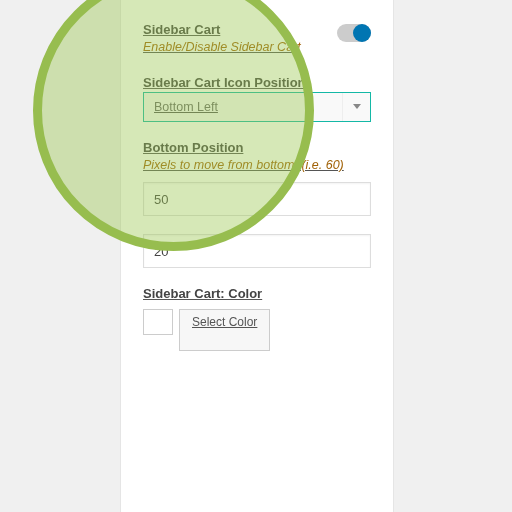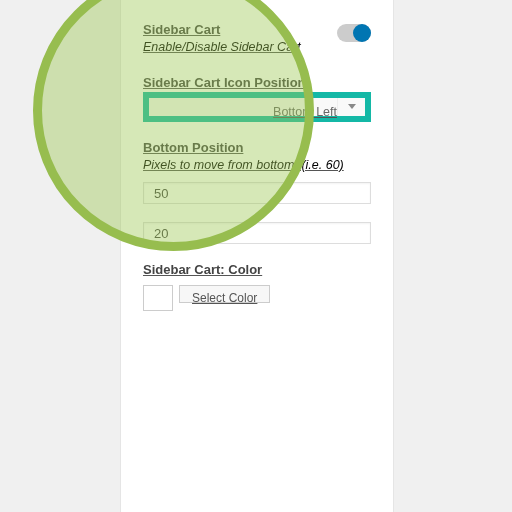--- a/index.html
+++ b/index.html
@@ -26,21 +26,21 @@
   }
   .field { margin-bottom: 18px; position: relative; }
   .label {
     font-weight: 600;
     color: #444;
     font-size: 13px;
     margin-bottom: 2px;
   }
   .desc {
     font-style: italic;
-    color: #000000;
+    color: #a16207;
     font-size: 12.5px;
     margin-bottom: 8px;
     line-height: 1.4;
   }
   .toggle {
     position: absolute;
     right: 0;
     top: 2px;
     width: 34px;
     height: 18px;
@@ -53,66 +53,65 @@
     top: 0;
     right: 0;
     width: 18px;
     height: 18px;
     background: #0075b2;
     border-radius: 50%;
   }
   .select {
     width: 100%;
     height: 30px;
-    border: 6px solid #14b8a6;
+    border: 1px solid #14b8a6;
     background: #f9f9f9;
     font-size: 12.5px;
     color: #666;
     padding: 0 28px 0 10px;
     position: relative;
     line-height: 28px;
     cursor: pointer;
-    text-align: right;
   }
   .select-caret {
     position: absolute;
     right: 0;
     top: 0;
     width: 28px;
     height: 100%;
     display: flex;
     align-items: center;
     justify-content: center;
     border-left: 1px solid #eee;
   }
   .caret {
     width: 0; height: 0;
     border-left: 4px solid transparent;
     border-right: 4px solid transparent;
     border-top: 5px solid #888;
   }
   input.text {
     width: 100%;
-    height: 22px;
+    height: 34px;
     border: 1px solid #ddd;
     background: #fff;
     font-size: 13px;
     color: #444;
     padding: 0 10px;
     box-shadow: inset 0 1px 2px rgba(0,0,0,0.05);
   }
   .color-row { display: flex; gap: 6px; align-items: stretch; }
   .swatch {
     width: 30px;
     height: 26px;
     border: 1px solid #ccc;
     background: #fff;
   }
   .btn {
-    height: 18px;
+    height: 42px;
     border: 1px solid #ccc;
     background: #f7f7f7;
     font-size: 12px;
     color: #555;
     padding: 0 12px;
     line-height: 24px;
     cursor: pointer;
   }
   .lens {
     position: absolute;

